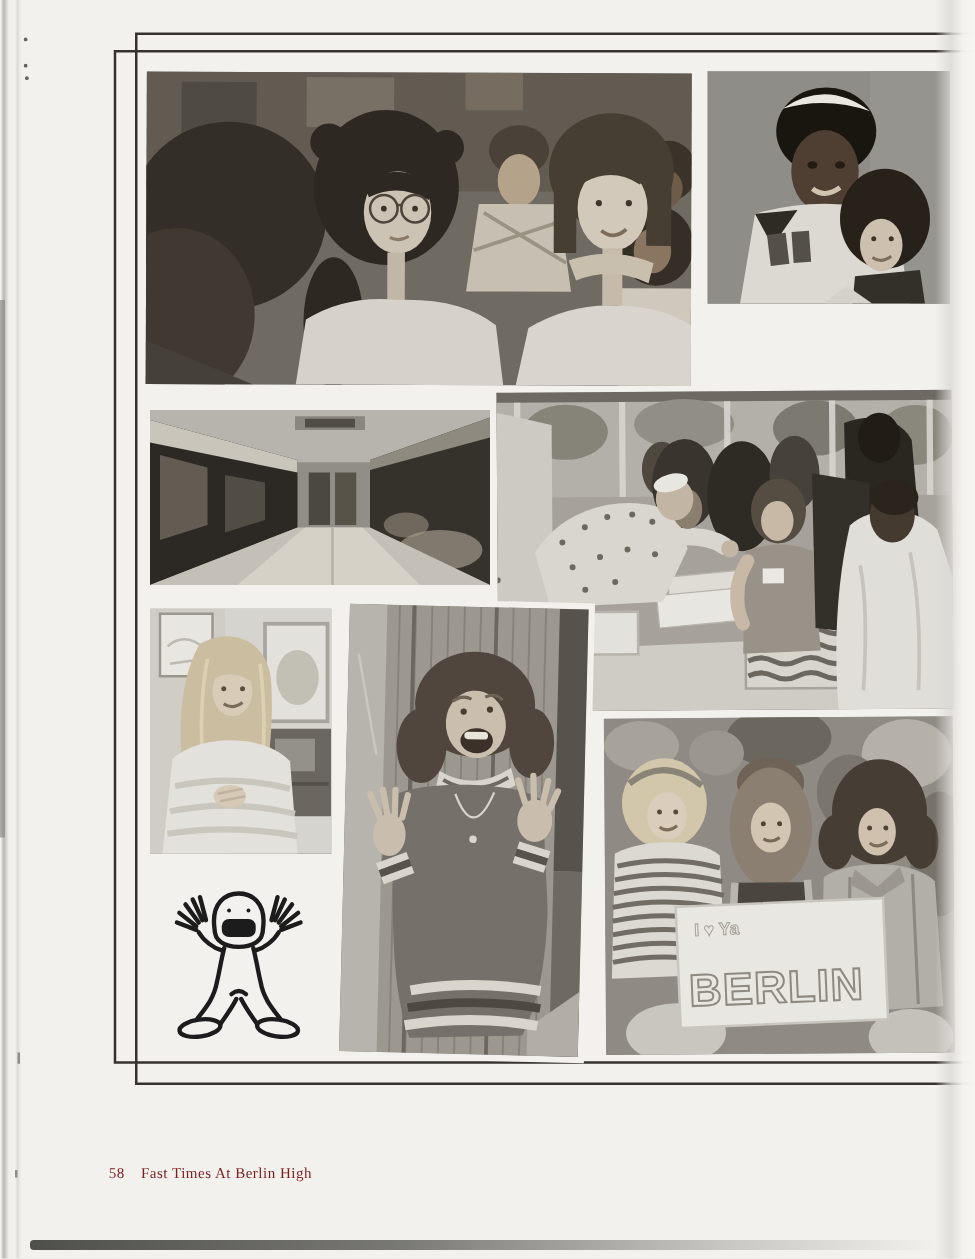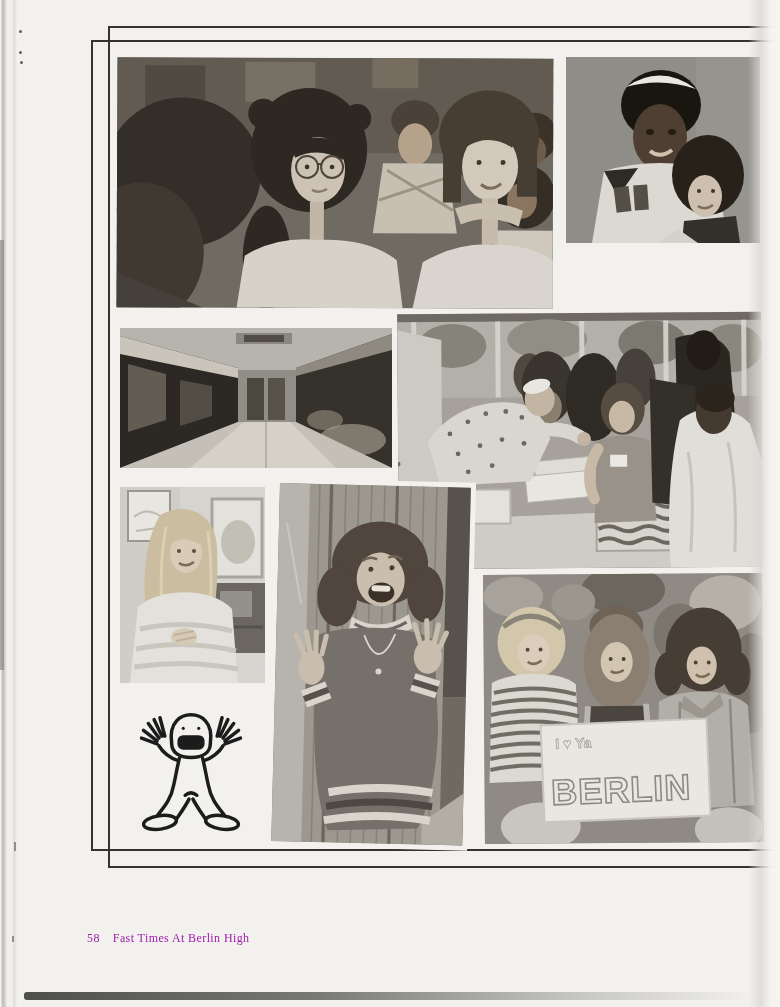--- a/index.html
+++ b/index.html
@@ -26,21 +26,21 @@
   .ph3{left:120px;top:328px;width:272px;height:140px;}
   .ph4{left:398px;top:313px;width:364px;height:255px;transform:rotate(-.4deg);}
   .ph5{left:120px;top:487px;width:145px;height:196px;}
   .ph6{left:280px;top:483px;width:191px;height:358px;z-index:4;
        transform:rotate(1.4deg);transform-origin:top left;
        box-shadow:0 0 0 5px #f2f1ee;}
   .ph7{left:484px;top:574px;width:279px;height:269px;transform:rotate(-.4deg);}
   .cartoon{left:132px;top:708px;width:118px;height:128px;z-index:3;}
   .cartoon svg{display:block;width:100%;height:100%;}
   
-  .footer{left:87px;top:931px;z-index:5;font-size:12px;color:#a21caf;letter-spacing:.4px;}
+  .footer{left:87px;top:931px;z-index:5;font-size:12px;color:#7f1d1d;letter-spacing:.4px;}
   .footer .num{margin-right:13px;}
   
   .bottom-band{left:24px;top:992px;width:730px;height:8px;z-index:6;border-radius:3px;
     background:linear-gradient(to right,rgba(38,38,35,.8),rgba(38,38,35,.6) 40%,rgba(38,38,35,.22) 75%,rgba(38,38,35,0));}
   .right-curve{left:748px;top:0;width:32px;height:100%;z-index:10;
     background:linear-gradient(to right,rgba(236,234,230,0) 0%,rgba(219,217,213,.8) 40%,rgba(244,243,240,.97) 70%,#f6f5f2 100%);}
 </style>
 </head>
 <body>
 

